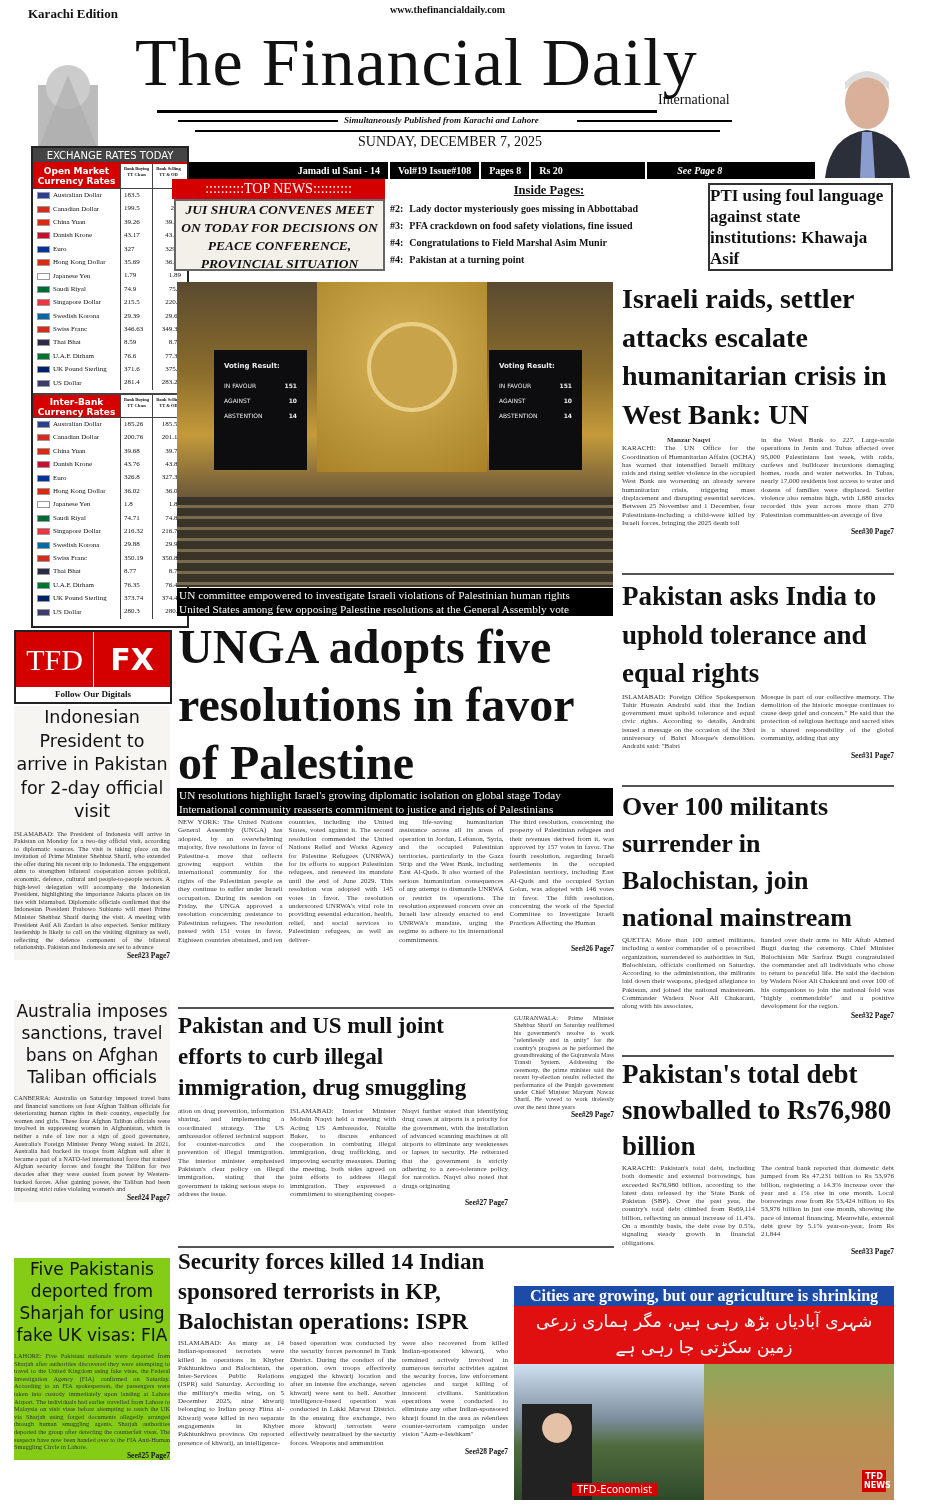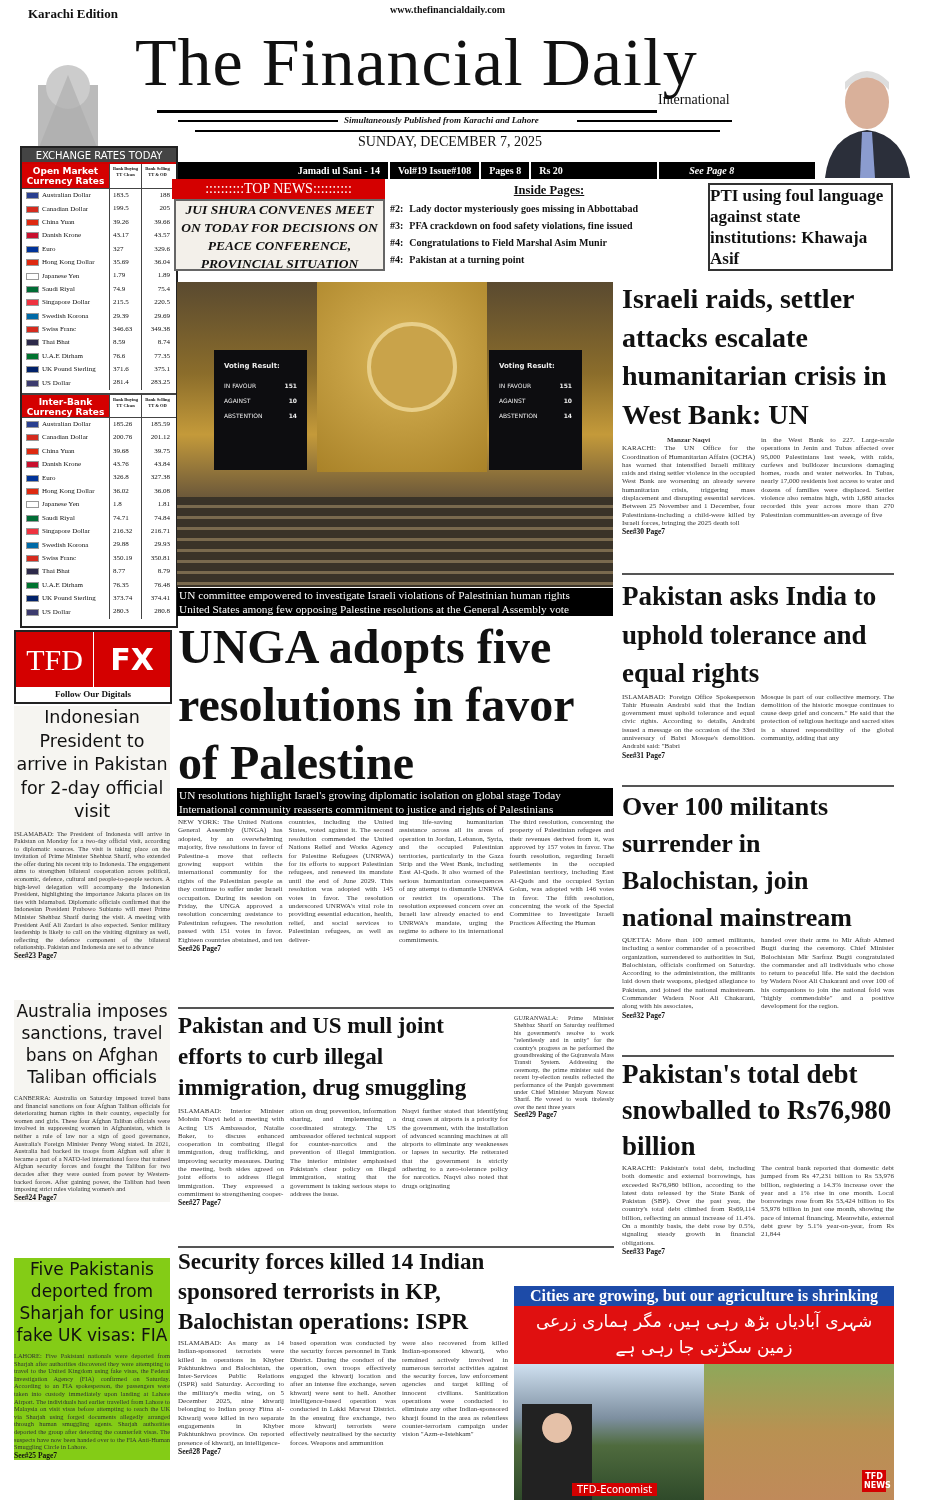--- a/index.html
+++ b/index.html
@@ -7,37 +7,37 @@
 .abs{position:absolute}
 .edition{left:28px;top:6px;font-weight:bold;font-size:13px}
 .url{left:390px;top:4px;font-weight:bold;font-size:10px}
 .masthead{left:135px;top:22px;font-size:68px;letter-spacing:1px;line-height:80px;white-space:nowrap}
 .intl{left:658px;top:92px;font-size:14px}
 .rule{background:#000;height:3px}
 .tagline{left:344px;top:115px;font-style:italic;font-weight:bold;font-size:9px}
 .dateline{left:358px;top:134px;font-size:14px}
 .monument{left:18px;top:55px;width:95px;width:100px;height:95px}
 .person{left:820px;top:60px;width:95px;height:118px}
-.ex-box{left:20px;top:146px;width:158px;height:482px;border:2px solid #222;background:#fff}
+.ex-box{left:31px;top:146px;width:158px;height:482px;border:2px solid #222;background:#fff}
 .ex-title{background:#444;color:#fff;font-family:"DejaVu Sans",sans-serif;font-size:10px;text-align:center;height:16px;line-height:16px;border-bottom:2px solid #c00}
 .ex-head{display:flex;height:25px;border-bottom:1px solid #444}
 .ex-head .lab{width:87px;background:#d40000;color:#fff;font-family:"DejaVu Sans",sans-serif;font-size:9px;line-height:10px;text-align:center;padding-top:2px;font-weight:bold}
 .ex-head .col{width:32px;font-size:4.5px;text-align:center;border-left:1px solid #444;line-height:6px;padding-top:2px;font-weight:bold}
 .ex-row{display:flex;height:13.4px;font-size:7px;line-height:13px}
 .ex-row .nm{width:87px;display:flex;align-items:center;gap:3px;padding-left:4px;white-space:nowrap;overflow:hidden}
 .ex-row .v{width:32px;border-left:1px solid #444;padding-left:3px}
 .ex-row .v2{width:32px;border-left:1px solid #444;text-align:right;padding-right:3px}
 .flag{width:13px;height:7px;display:inline-block;flex-shrink:0}
 .digital{left:14px;top:630px;width:158px;height:74px;border:2px solid #222}
 .tfd-logo{position:absolute;left:0;top:0;width:77px;height:55px;background:#d40000;color:#fff;font-size:30px;text-align:center;line-height:55px}
 .fx-logo{position:absolute;left:78px;top:0;width:76px;height:55px;background:#d40000;color:#fff;font-size:30px;font-weight:bold;text-align:center;line-height:55px;font-family:"DejaVu Sans",sans-serif}
 .follow{position:absolute;left:0;top:57px;width:154px;text-align:center;font-size:9px;font-weight:bold}
 .side-head{font-family:"DejaVu Sans",sans-serif;text-align:center;color:#111;font-weight:normal}
 .body-text{font-size:7px;line-height:8.3px;text-align:justify;color:#333}
-.see{font-size:7.5px;font-weight:bold;display:block}
+.see{font-size:7.5px;font-weight:bold;text-align:right;display:block}
 .infobar{left:172px;top:162px;width:643px;height:17px;background:#000;color:#fff;font-size:10px;font-weight:bold;display:flex}
 .infobar div{border-right:2px solid #fff;padding:0 8px;line-height:17px}
 .topnews{left:172px;top:179px;width:213px;height:20px;background:#d40000;color:#fff;text-align:center;font-size:14px;line-height:20px}
 .topbox{left:174px;top:199px;width:211px;height:72px;border:2px solid #666;background:#f3f0ea;font-style:italic;font-weight:bold;text-align:center;font-size:13.5px;line-height:18px;padding-top:0}
 .inside{left:390px;top:183px;width:318px;font-size:10px;font-weight:bold}
 .inside-title{text-align:center;text-decoration:underline;font-size:12.5px;margin-bottom:2px}
 .inside-row{display:flex;gap:6px;line-height:17px}
 .pti{left:708px;top:183px;width:185px;height:88px;border:2px solid #333;text-align:left;font-weight:bold;font-size:17px;line-height:21px;padding-top:0}
 .photo{left:177px;top:282px;width:436px;height:305px;background:linear-gradient(#5a4a30,#8b6d2b 30%,#c49a3a 50%,#6e5a3a 70%,#2e2a25);overflow:hidden}
 .caption{left:177px;top:588px;width:436px;height:28px;background:#000;color:#fff;font-size:11.3px;line-height:14px;padding-left:2px;white-space:nowrap;overflow:hidden}
@@ -75,21 +75,21 @@
       <path d="M25 30 Q47 5 69 30 L69 22 Q47 0 25 22Z" fill="#ddd"></path>
       <path d="M5 118 Q10 75 47 70 Q84 75 90 118Z" fill="#2b2f3a"></path>
       <polygon points="42,72 52,72 55,118 40,118" fill="#8b9ccf"></polygon>
     </svg>
 </div>
 
 <div class="abs infobar">
   <div style="width:218px;text-align:right">Jamadi ul Sani - 14</div>
   <div>Vol#19 Issue#108</div>
   <div>Pages 8</div>
-  <div style="width:128px">Rs 20</div>
+  <div style="width:116px">Rs 20</div>
   <div style="border:none;font-style:italic;padding-left:30px">See Page 8</div>
 </div>
 
 <div class="abs ex-box">
   <div class="ex-title">EXCHANGE RATES TODAY</div>
   <div class="ex-head">
     <div class="lab">Open Market Currency Rates</div>
     <div class="col">Bank Buying TT Clean</div>
     <div class="col">Bank Selling TT &amp; OD</div>
   </div>
@@ -483,22 +483,22 @@
       <div>KARACHI: Pakistan's total debt, including both domestic and external borrowings, has exceeded Rs76,980 billion, according to the latest data released by the State Bank of Pakistan (SBP). Over the past year, the country's total debt climbed from Rs69,114 billion, reflecting an annual increase of 11.4%. On a monthly basis, the debt rose by 0.5%, signaling steady growth in financial obligations.</div>
       <div>The central bank reported that domestic debt jumped from Rs 47,231 billion to Rs 53,976 billion, registering a 14.3% increase over the year and a 1% rise in one month. Local borrowings rose from Rs 53,424 billion to Rs 53,976 billion in just one month, showing the pace of internal financing. Meanwhile, external debt grew by 5.1% year-on-year, from Rs 21,844</div>
     </div>
   <span class="see">See#33 Page7</span>
 </div>
 
 <div class="abs hr" style="left:178px;top:1007px;width:436px"></div>
 <div class="abs" style="left:178px;top:1010px;width:330px">
   <div class="right-head" style="font-size:23px;line-height:31px">Pakistan and US mull joint efforts to curb illegal immigration, drug smuggling</div>
   <div class="cols body-text" style="margin-top:4px">
+      <div>ation on drug prevention, information sharing, and implementing a coordinated strategy. The US ambassador offered technical support for counter-narcotics and the prevention of illegal immigration. The interior minister emphasised Pakistan's clear policy on illegal immigration, stating that the government is taking serious steps to address the issue.</div>
       <div>ISLAMABAD: Interior Minister Mohsin Naqvi held a meeting with Acting US Ambassador, Natalie Baker, to discuss enhanced cooperation in combating illegal immigration, drug trafficking, and improving security measures. During the meeting, both sides agreed on joint efforts to address illegal immigration. They expressed a commitment to strengthening cooper-</div>
-      <div>ation on drug prevention, information sharing, and implementing a coordinated strategy. The US ambassador offered technical support for counter-narcotics and the prevention of illegal immigration. The interior minister emphasised Pakistan's clear policy on illegal immigration, stating that the government is taking serious steps to address the issue.</div>
       <div>Naqvi further stated that identifying drug cases at airports is a priority for the government, with the installation of advanced scanning machines at all airports to eliminate any weaknesses or lapses in security. He reiterated that the government is strictly adhering to a zero-tolerance policy for narcotics. Naqvi also noted that drugs originating</div>
     </div>
   <span class="see">See#27 Page7</span>
 </div>
 <div class="abs" style="left:514px;top:1010px;width:100px">
   <div class="body-text" style="font-size:6.2px;line-height:7.4px;margin-top:4px">GUJRANWALA: Prime Minister Shehbaz Sharif on Saturday reaffirmed his government's resolve to work "relentlessly and in unity" for the country's progress as he performed the groundbreaking of the Gujranwala Mass Transit System. Addressing the ceremony, the prime minister said the recent by-election results reflected the performance of the Punjab government under Chief Minister Maryam Nawaz Sharif. He vowed to work tirelessly over the next three years</div>
   <span class="see">See#29 Page7</span>
 </div>
 <div class="abs hr" style="left:178px;top:1246px;width:436px"></div>
 <div class="abs" style="left:178px;top:1247px;width:330px">

